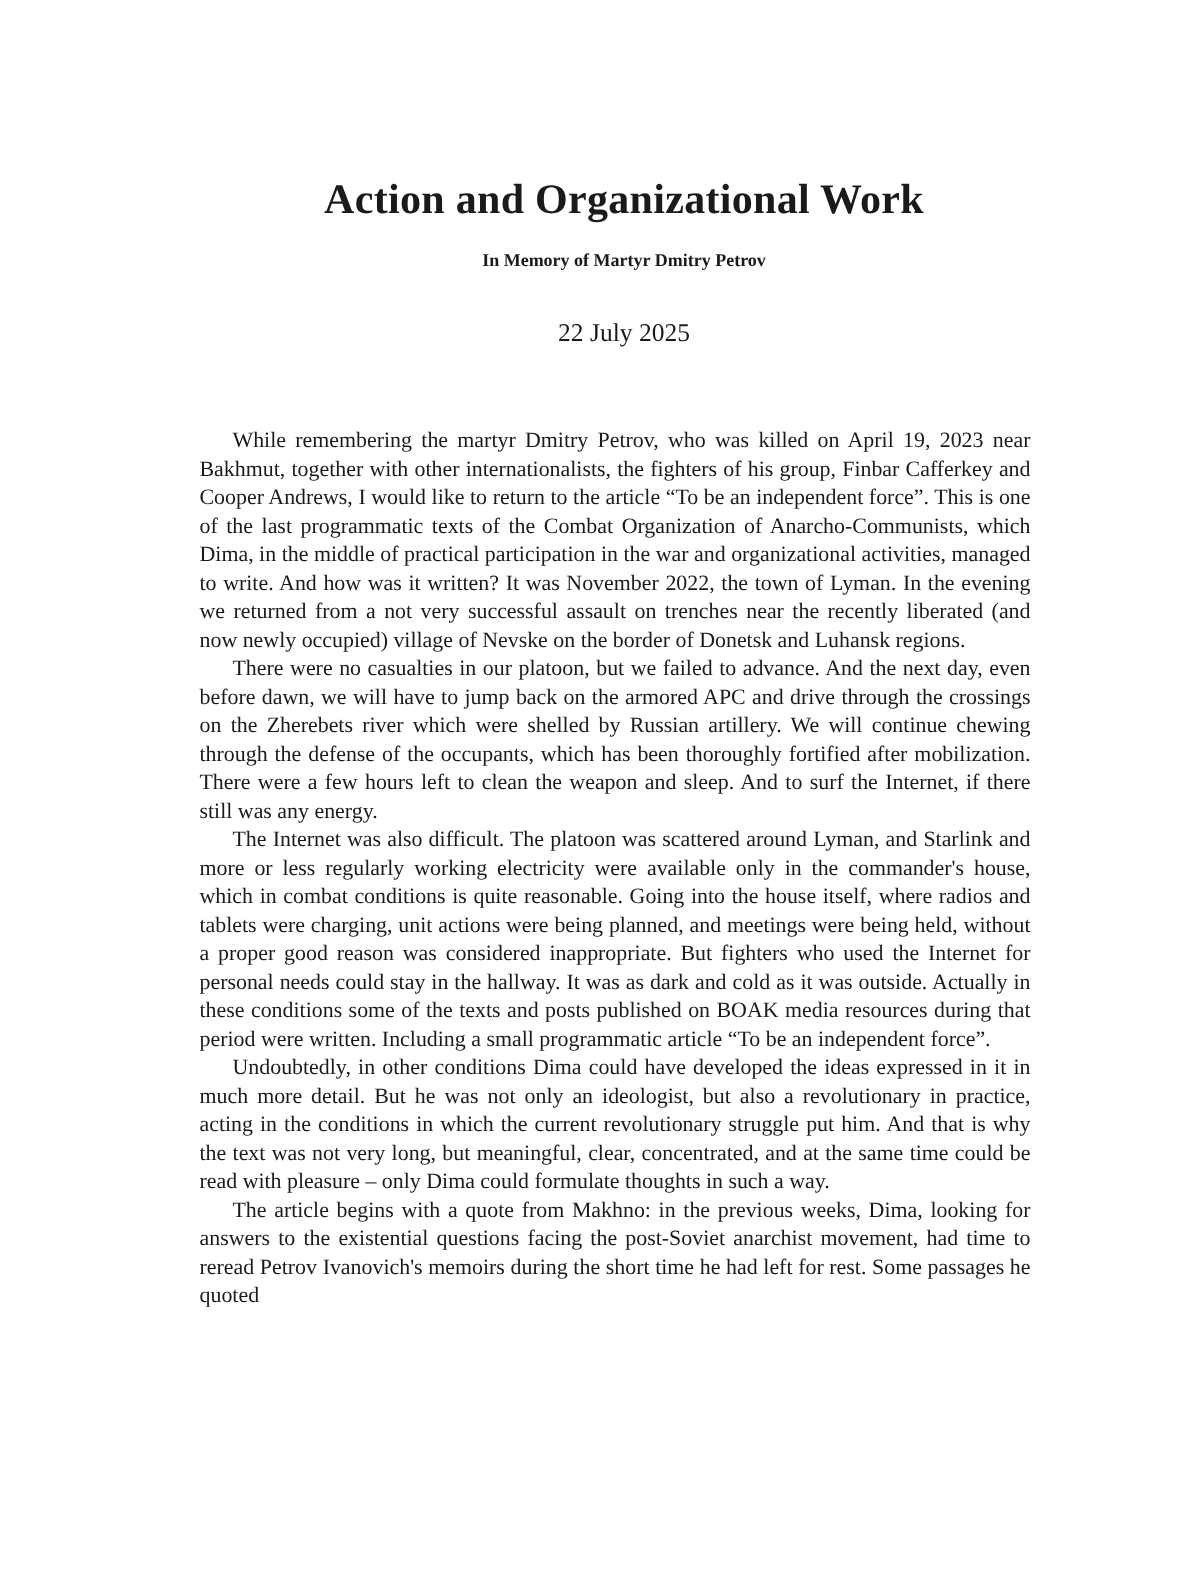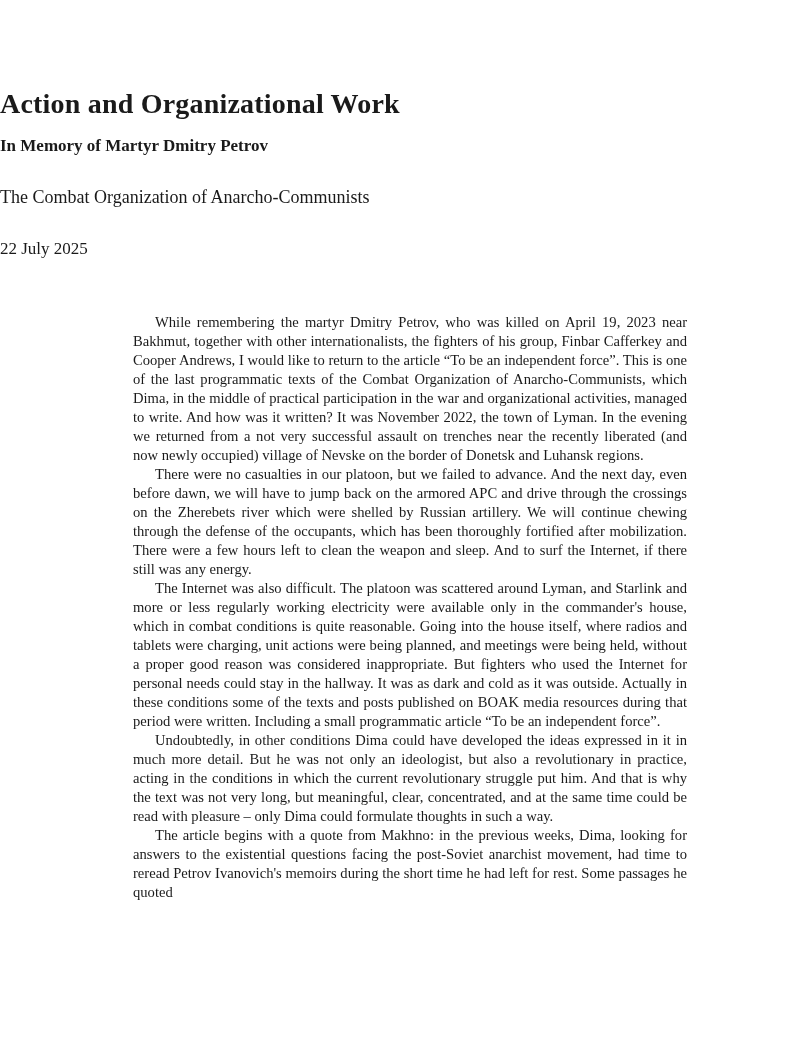--- a/index.html
+++ b/index.html
@@ -11,31 +11,33 @@
     position: relative;
     width: 799px;
     height: 1064px;
     background: #ffffff;
     font-family: "Liberation Serif", serif;
     color: #1a1a1a;
     overflow: hidden;
     box-sizing: border-box;
   }
   .titleblock {
-    padding-top: 88px;
+    text-align: center;
+    padding-top: 118px;
+    margin-left: 33px;
   }
   .doc-title {
     font-size: 28px;
     font-weight: 700;
     line-height: 1.15;
     margin: 0;
     letter-spacing: 0.2px;
   }
   .doc-subtitle {
-    font-size: 17px;
+    font-size: 12px;
     font-weight: 700;
     line-height: 1.2;
     margin: 16px 0 0 0;
   }
   .doc-author {
     font-size: 18px;
     line-height: 1.2;
     margin-top: 30px;
   }
   .doc-date {
@@ -54,21 +56,20 @@
     text-indent: 22px;
   }
 </style>
 </head>
 <body>
 
 <div class="page">
   <header class="titleblock">
     <h1 class="doc-title">Action and Organizational Work</h1>
     <h2 class="doc-subtitle">In Memory of Martyr Dmitry Petrov</h2>
-    <div class="doc-author">The Combat Organization of Anarcho-Communists</div>
     <div class="doc-date">22 July 2025</div>
   </header>
   <main class="body-text">
     <p>While remembering the martyr Dmitry Petrov, who was killed on April 19, 2023 near Bakhmut, together with other internationalists, the fighters of his group, Finbar Cafferkey and Cooper Andrews, I would like to return to the article “To be an independent force”. This is one of the last programmatic texts of the Combat Organization of Anarcho-Communists, which Dima, in the middle of practical participation in the war and organizational activities, managed to write. And how was it written? It was November 2022, the town of Lyman. In the evening we returned from a not very successful assault on trenches near the recently liberated (and now newly occupied) village of Nevske on the border of Donetsk and Luhansk regions.</p>
     <p>There were no casualties in our platoon, but we failed to advance. And the next day, even before dawn, we will have to jump back on the armored APC and drive through the crossings on the Zherebets river which were shelled by Russian artillery. We will continue chewing through the defense of the occupants, which has been thoroughly fortified after mobilization. There were a few hours left to clean the weapon and sleep. And to surf the Internet, if there still was any energy.</p>
     <p>The Internet was also difficult. The platoon was scattered around Lyman, and Starlink and more or less regularly working electricity were available only in the commander's house, which in combat conditions is quite reasonable. Going into the house itself, where radios and tablets were charging, unit actions were being planned, and meetings were being held, without a proper good reason was considered inappropriate. But fighters who used the Internet for personal needs could stay in the hallway. It was as dark and cold as it was outside. Actually in these conditions some of the texts and posts published on BOAK media resources during that period were written. Including a small programmatic article “To be an independent force”.</p>
     <p>Undoubtedly, in other conditions Dima could have developed the ideas expressed in it in much more detail. But he was not only an ideologist, but also a revolutionary in practice, acting in the conditions in which the current revolutionary struggle put him. And that is why the text was not very long, but meaningful, clear, concentrated, and at the same time could be read with pleasure – only Dima could formulate thoughts in such a way.</p>
     <p>The article begins with a quote from Makhno: in the previous weeks, Dima, looking for answers to the existential questions facing the post-Soviet anarchist movement, had time to reread Petrov Ivanovich's memoirs during the short time he had left for rest. Some passages he quoted</p>
   </main>
 </div>

